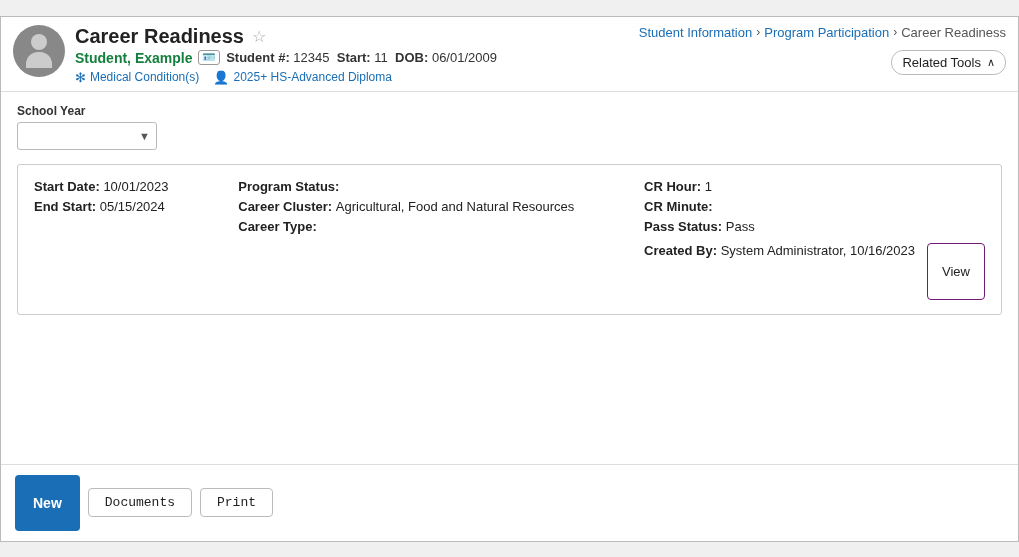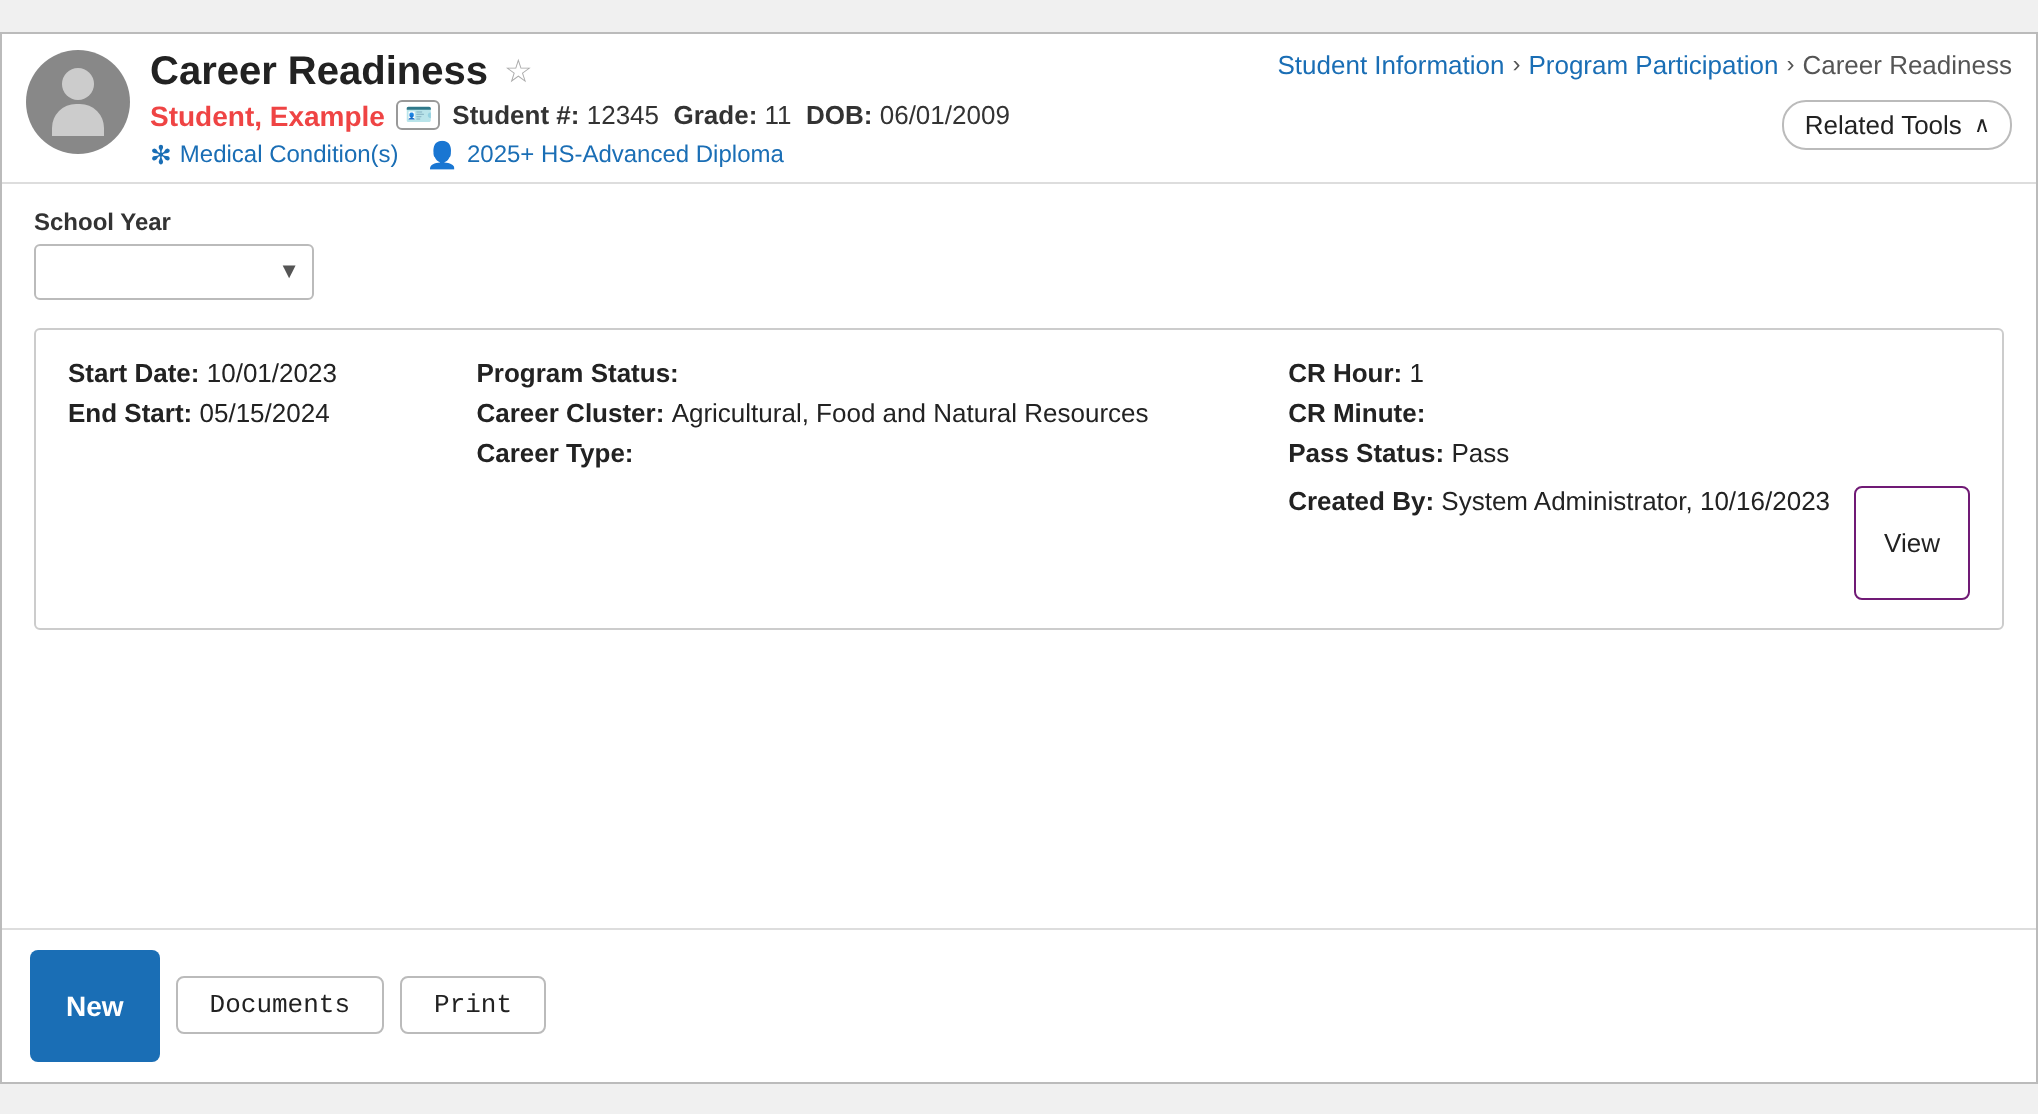--- a/index.html
+++ b/index.html
@@ -84,21 +84,21 @@
       cursor: pointer;
     }
     .student-name-row {
       display: flex;
       align-items: center;
       gap: 6px;
       font-size: 13px;
     }
     .student-name {
       font-weight: bold;
-      color: #ef4444;
+      color: #15803d;
       font-size: 14px;
     }
     .id-badge {
       border: 1px solid #999;
       border-radius: 3px;
       padding: 0 3px;
       font-size: 11px;
       color: #555;
       cursor: pointer;
     }
@@ -289,21 +289,21 @@
 
       <div class="header-info">
         <div class="header-title-row">
           <span class="page-title">Career Readiness</span>
           <span class="star-icon">☆</span>
         </div>
         <div class="student-name-row">
           <span class="student-name">Student, Example</span>
           <span class="id-badge">🪪</span>
           <span class="student-meta">
-            <span>Student #:</span>&nbsp;<span style="font-weight:normal">12345</span>&nbsp;&nbsp;<span>Grade:</span>&nbsp;<span style="font-weight:normal">11</span>&nbsp;&nbsp;<span>DOB:</span>&nbsp;<span style="font-weight:normal">06/01/2009</span>
+            <span>Student #:</span>&nbsp;<span style="font-weight:normal">12345</span>&nbsp;&nbsp;<span>Start:</span>&nbsp;<span style="font-weight:normal">11</span>&nbsp;&nbsp;<span>DOB:</span>&nbsp;<span style="font-weight:normal">06/01/2009</span>
           </span>
         </div>
         <div class="student-tags">
           <div class="tag-medical">
             <span class="snowflake-icon">✻</span>
             <span>Medical Condition(s)</span>
           </div>
           <div class="tag-diploma">
             <span class="graduate-icon">👤</span>
             <span>2025+ HS-Advanced Diploma</span>

